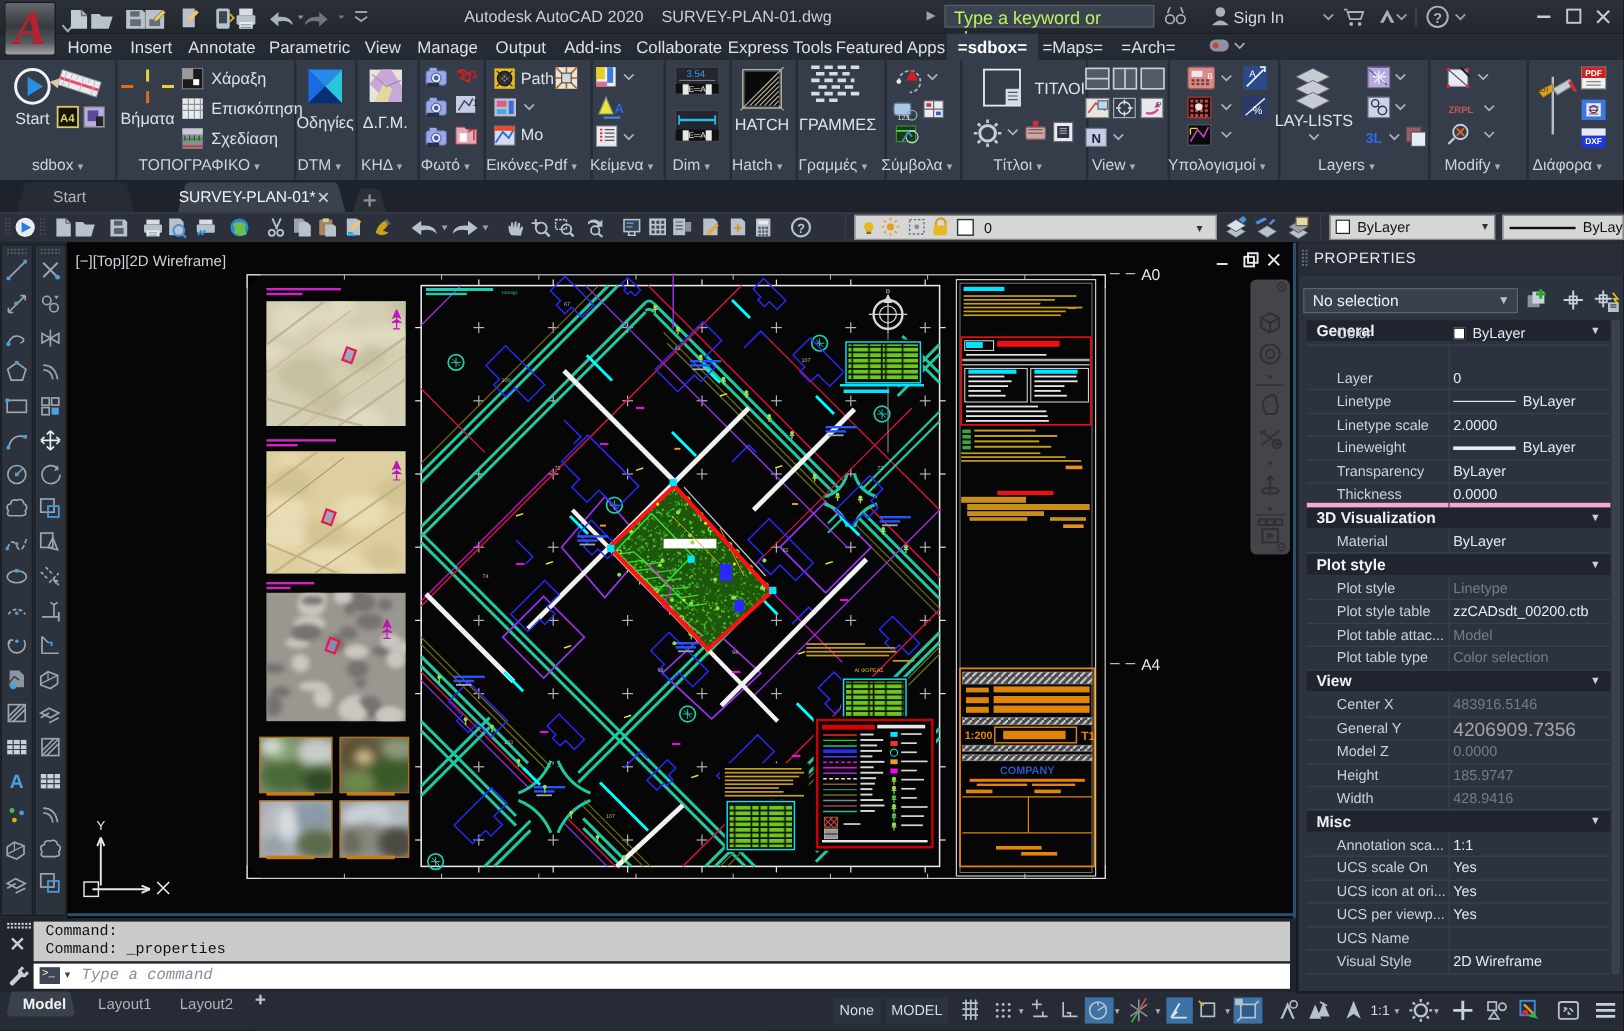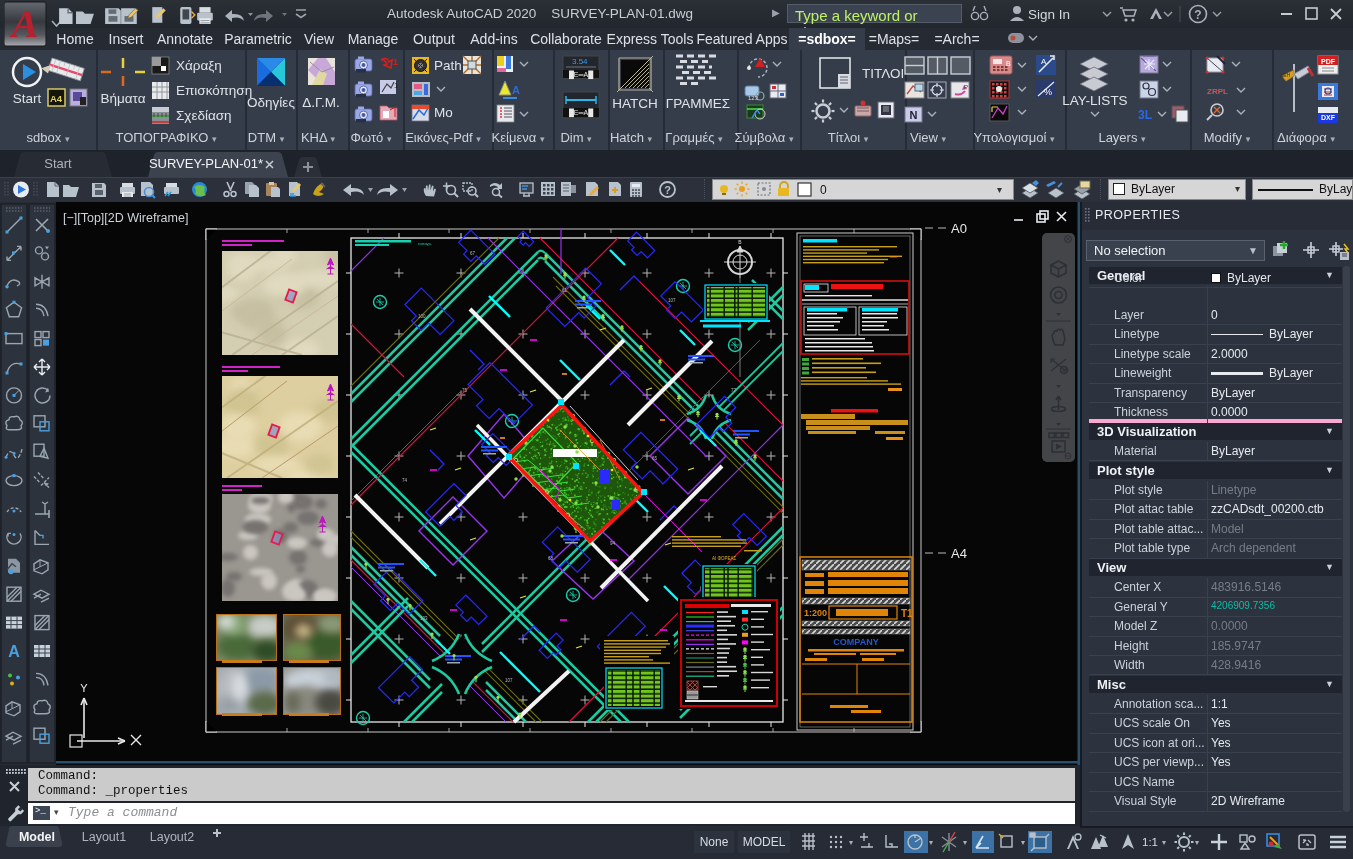--- a/index.html
+++ b/index.html
@@ -2696,46 +2696,46 @@
 <div class="ab" style="left:1089px;top:461.5px;width:253px;height:17px;background:#20242e;">
     <span style="position:absolute;left:8px;top:1px;font-size:13px;font-weight:bold;color:#eef1f5">Plot style</span>
     <span style="position:absolute;right:8px;top:3px;font-size:9px;color:#c8d0da">▼</span>
   </div>
 <div class="ab" style="left:1089px;top:480.9px;width:253px;height:19.45px;border-bottom:1px solid #3a414e;">
     <span style="position:absolute;left:25px;top:2px;font-size:12px;color:#ccd2db">Plot style</span>
     <span style="position:absolute;left:122px;top:2px;font-size:12px;color:#767d89">Linetype</span>
   </div>
 <div class="ab" style="left:1207px;top:480.9px;width:1px;height:19.45px;background:#3a414e;"></div>
 <div class="ab" style="left:1089px;top:500.4px;width:253px;height:19.45px;border-bottom:1px solid #3a414e;">
-    <span style="position:absolute;left:25px;top:2px;font-size:12px;color:#ccd2db">Plot attac table</span>
+    <span style="position:absolute;left:25px;top:2px;font-size:12px;color:#ccd2db">Plot style table</span>
     <span style="position:absolute;left:122px;top:2px;font-size:12px;color:#e6eaef">zzCADsdt_00200.ctb</span>
   </div>
 <div class="ab" style="left:1207px;top:500.4px;width:1px;height:19.45px;background:#3a414e;"></div>
 <div class="ab" style="left:1089px;top:519.8px;width:253px;height:19.45px;border-bottom:1px solid #3a414e;">
     <span style="position:absolute;left:25px;top:2px;font-size:12px;color:#ccd2db">Plot table attac...</span>
     <span style="position:absolute;left:122px;top:2px;font-size:12px;color:#767d89">Model</span>
   </div>
 <div class="ab" style="left:1207px;top:519.8px;width:1px;height:19.45px;background:#3a414e;"></div>
 <div class="ab" style="left:1089px;top:539.3px;width:253px;height:19.45px;border-bottom:1px solid #3a414e;">
     <span style="position:absolute;left:25px;top:2px;font-size:12px;color:#ccd2db">Plot table type</span>
-    <span style="position:absolute;left:122px;top:2px;font-size:12px;color:#767d89">Arch dependent</span>
+    <span style="position:absolute;left:122px;top:2px;font-size:12px;color:#767d89">Color selection</span>
   </div>
 <div class="ab" style="left:1207px;top:539.3px;width:1px;height:19.45px;background:#3a414e;"></div>
 <div class="ab" style="left:1089px;top:558.8px;width:253px;height:17px;background:#20242e;">
     <span style="position:absolute;left:8px;top:1px;font-size:13px;font-weight:bold;color:#eef1f5">View</span>
     <span style="position:absolute;right:8px;top:3px;font-size:9px;color:#c8d0da">▼</span>
   </div>
 <div class="ab" style="left:1089px;top:578.2px;width:253px;height:19.45px;border-bottom:1px solid #3a414e;">
     <span style="position:absolute;left:25px;top:2px;font-size:12px;color:#ccd2db">Center X</span>
     <span style="position:absolute;left:122px;top:2px;font-size:12px;color:#767d89">483916.5146</span>
   </div>
 <div class="ab" style="left:1207px;top:578.2px;width:1px;height:19.45px;background:#3a414e;"></div>
 <div class="ab" style="left:1089px;top:597.7px;width:253px;height:19.45px;border-bottom:1px solid #3a414e;">
     <span style="position:absolute;left:25px;top:2px;font-size:12px;color:#ccd2db">General Y</span>
-    <span style="position:absolute;left:122px;top:2px;font-size:10px;color:#14b8a6">4206909.7356</span>
+    <span style="position:absolute;left:122px;top:2px;font-size:16px;color:#a3a3a3">4206909.7356</span>
   </div>
 <div class="ab" style="left:1207px;top:597.7px;width:1px;height:19.45px;background:#3a414e;"></div>
 <div class="ab" style="left:1089px;top:617.1px;width:253px;height:19.45px;border-bottom:1px solid #3a414e;">
     <span style="position:absolute;left:25px;top:2px;font-size:12px;color:#ccd2db">Model Z</span>
     <span style="position:absolute;left:122px;top:2px;font-size:12px;color:#767d89">0.0000</span>
   </div>
 <div class="ab" style="left:1207px;top:617.1px;width:1px;height:19.45px;background:#3a414e;"></div>
 <div class="ab" style="left:1089px;top:636.6px;width:253px;height:19.45px;border-bottom:1px solid #3a414e;">
     <span style="position:absolute;left:25px;top:2px;font-size:12px;color:#ccd2db">Height</span>
     <span style="position:absolute;left:122px;top:2px;font-size:12px;color:#767d89">185.9747</span>

